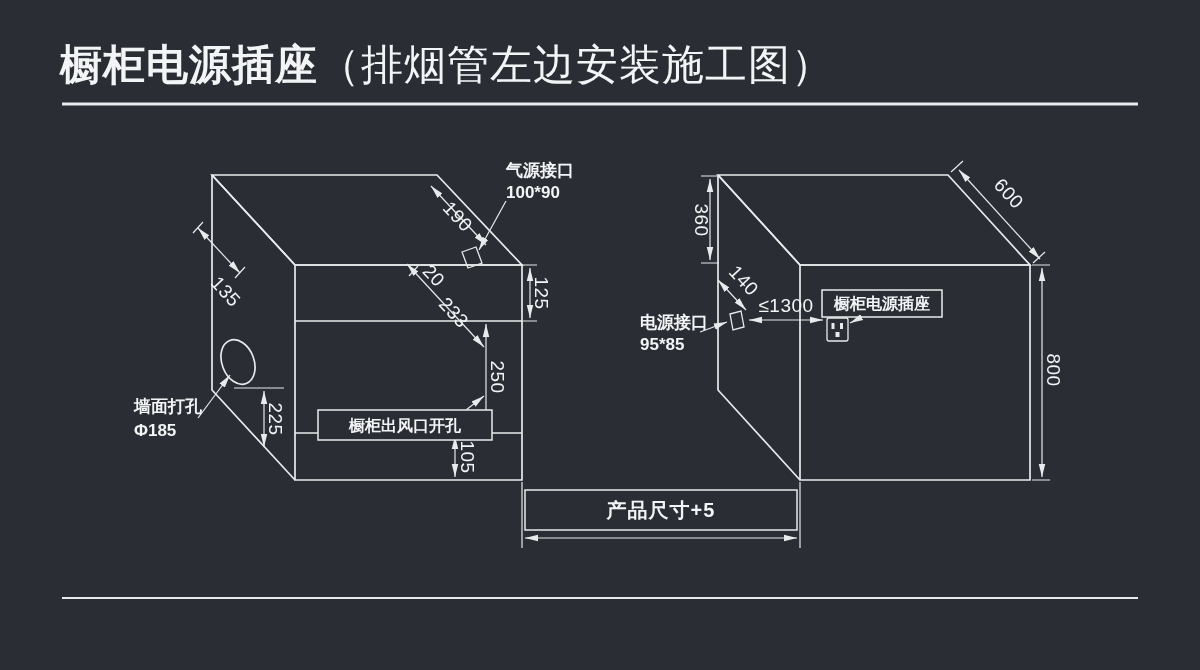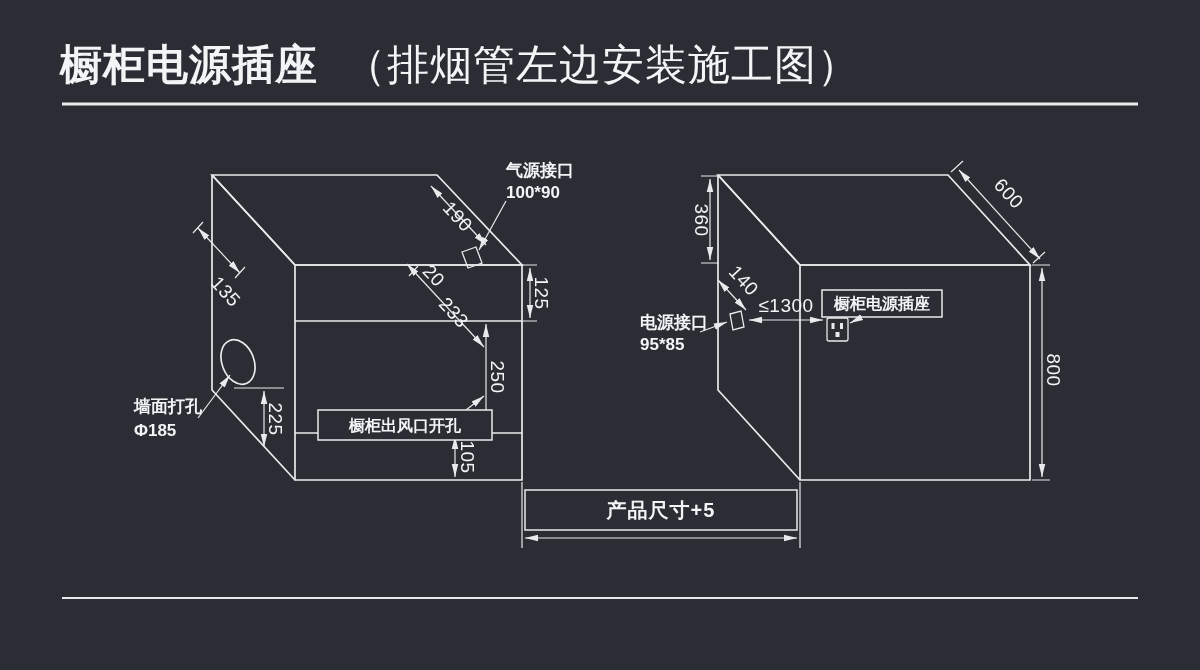--- a/index.html
+++ b/index.html
@@ -11,21 +11,21 @@
   .stage{
     position:relative;width:1200px;height:670px;background:var(--bg);
     overflow:hidden;
     font-family:"Liberation Sans","DejaVu Sans",sans-serif;
   }
   .title{
     position:absolute;left:60px;top:42px;white-space:nowrap;
     color:var(--text);font-size:42px;line-height:1.1;letter-spacing:1px;
   }
   .title .main{font-weight:800;}
-  .title .sub{font-weight:300;margin-left:26px;}
+  .title .sub{font-weight:300;}
   svg{position:absolute;left:0;top:0;}
   .edge{stroke:var(--line);stroke-width:1.7;fill:none;}
   .inner{stroke:var(--line);stroke-width:1.3;fill:none;}
   .dim{stroke:var(--line);stroke-width:1.2;fill:none;}
   .rule{stroke:var(--line);fill:none;}
   .lblbox{fill:var(--bg);stroke:var(--line);stroke-width:1.5;}
   text{fill:var(--text);}
   .num{font-size:19px;font-weight:500;letter-spacing:0.5px;}
   .lbl{font-size:17px;font-weight:700;}
   .lbl-s{font-size:16px;font-weight:700;}

